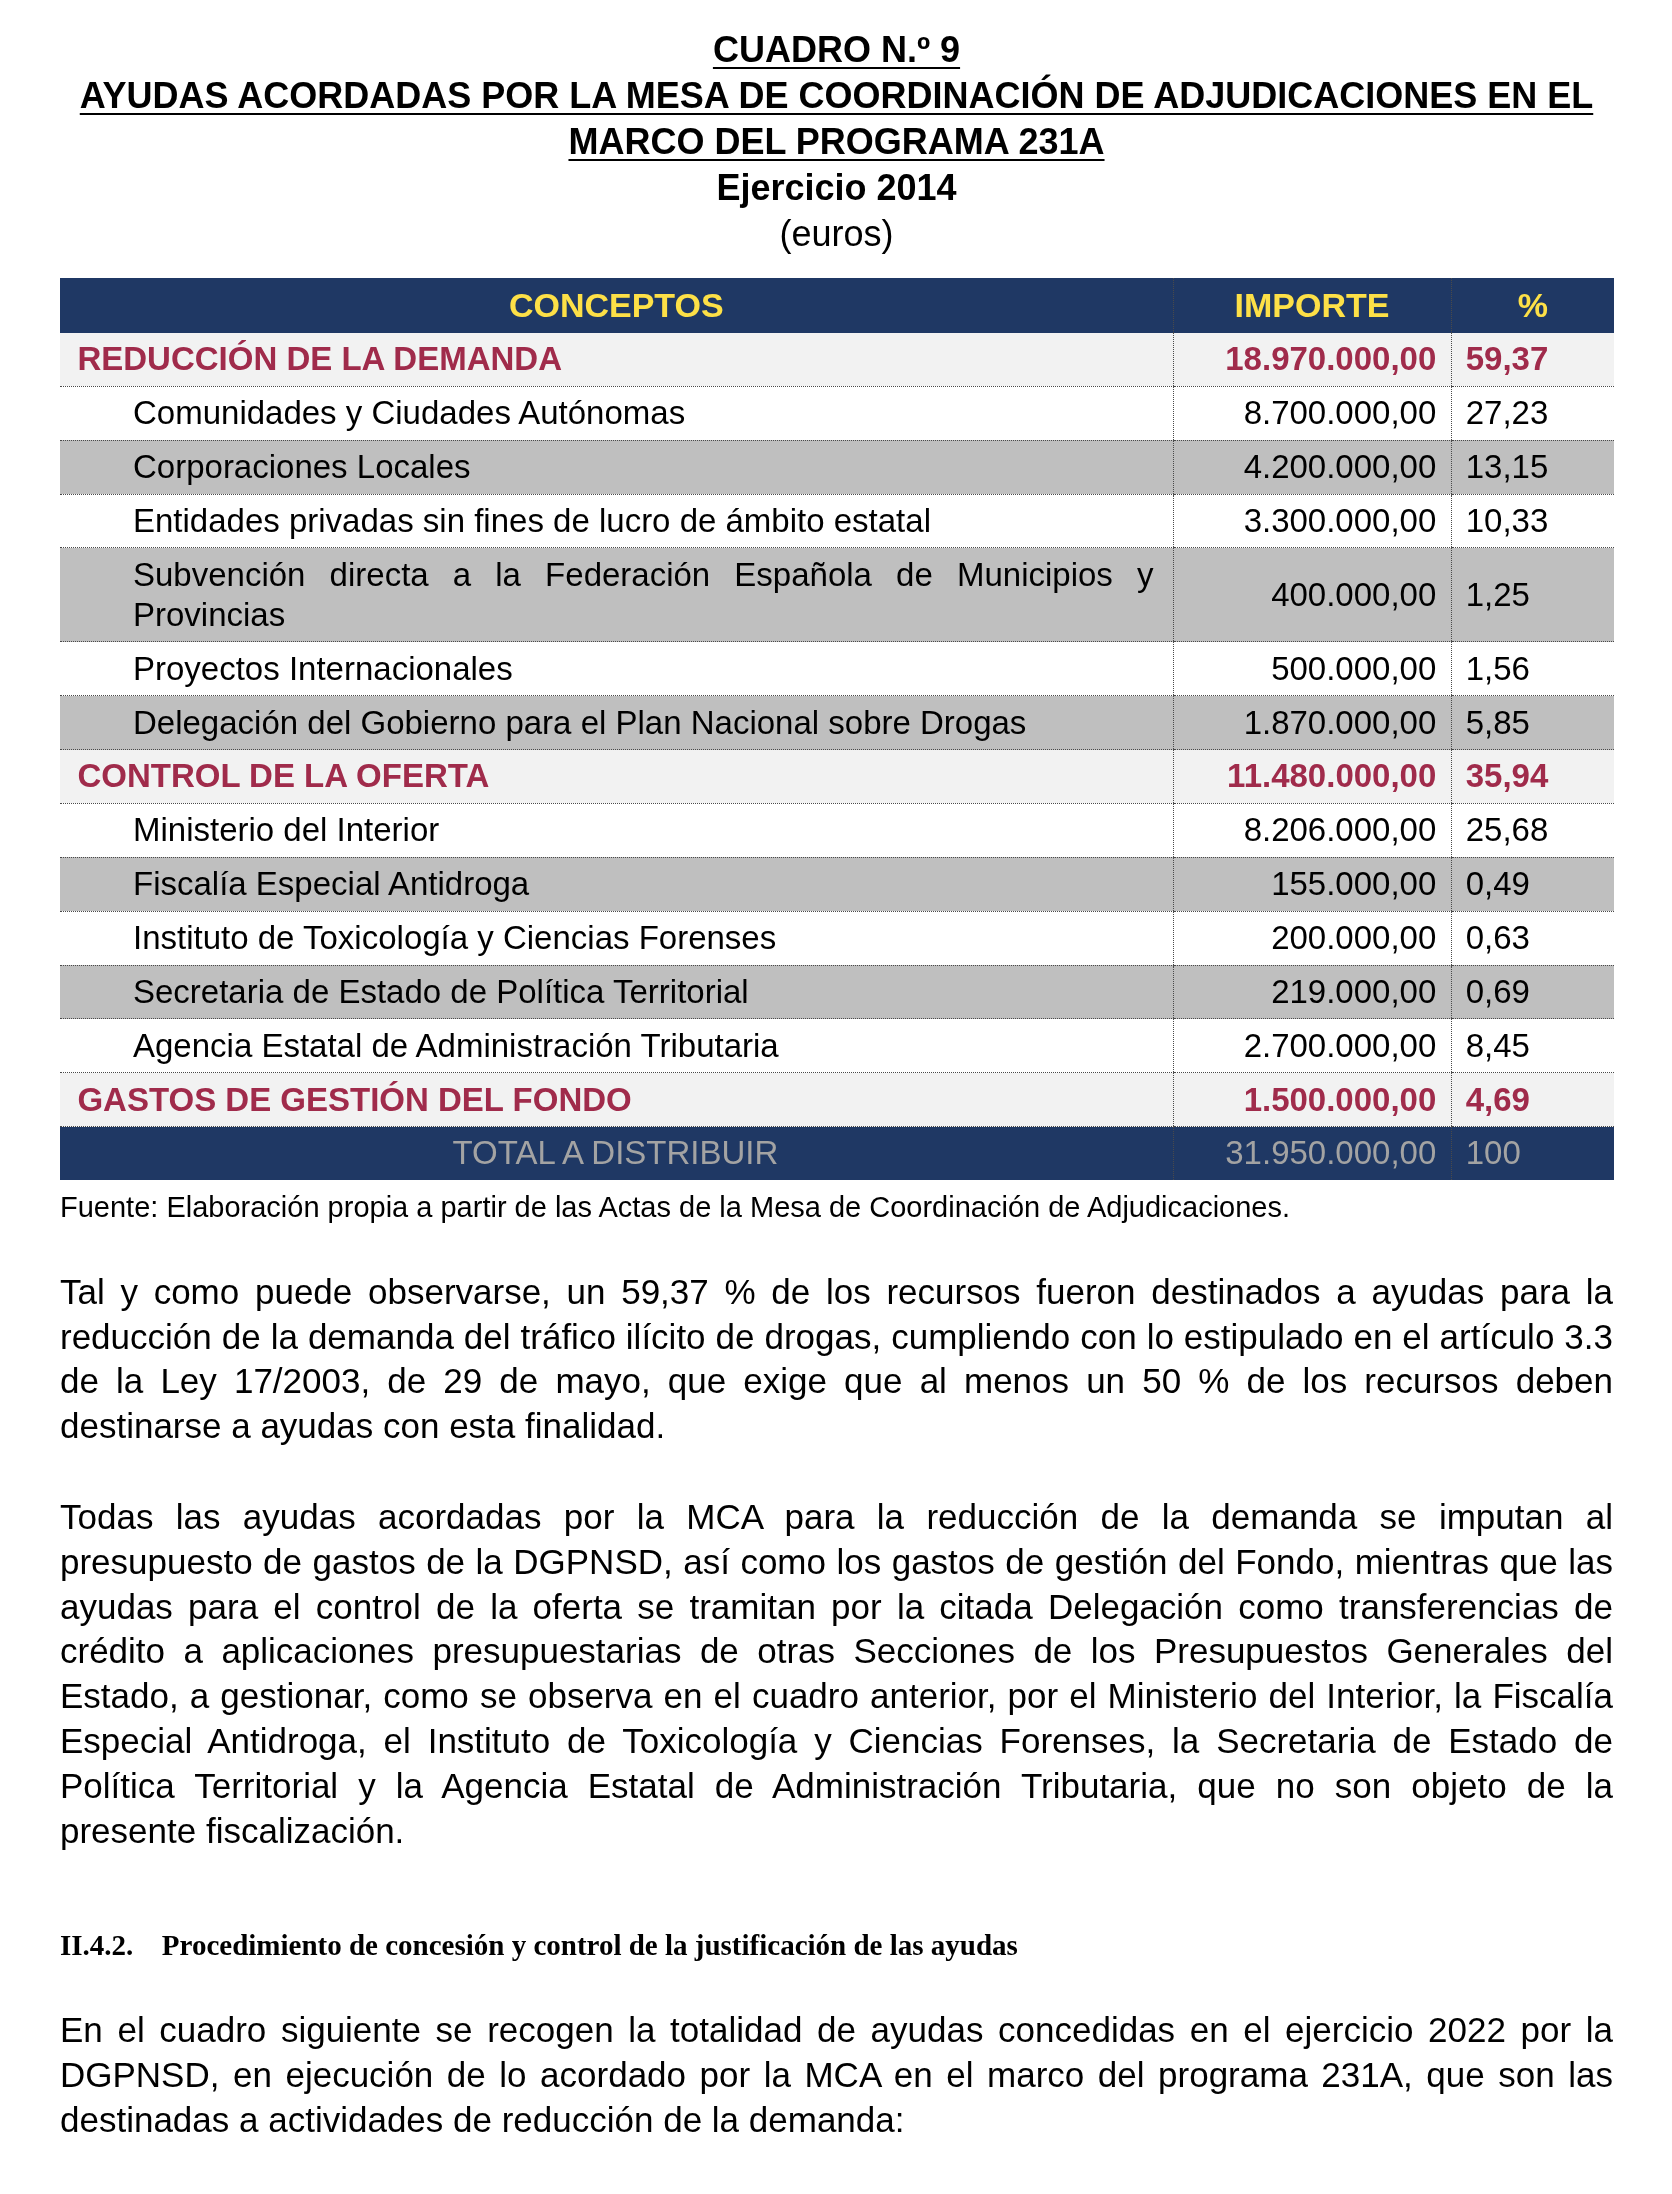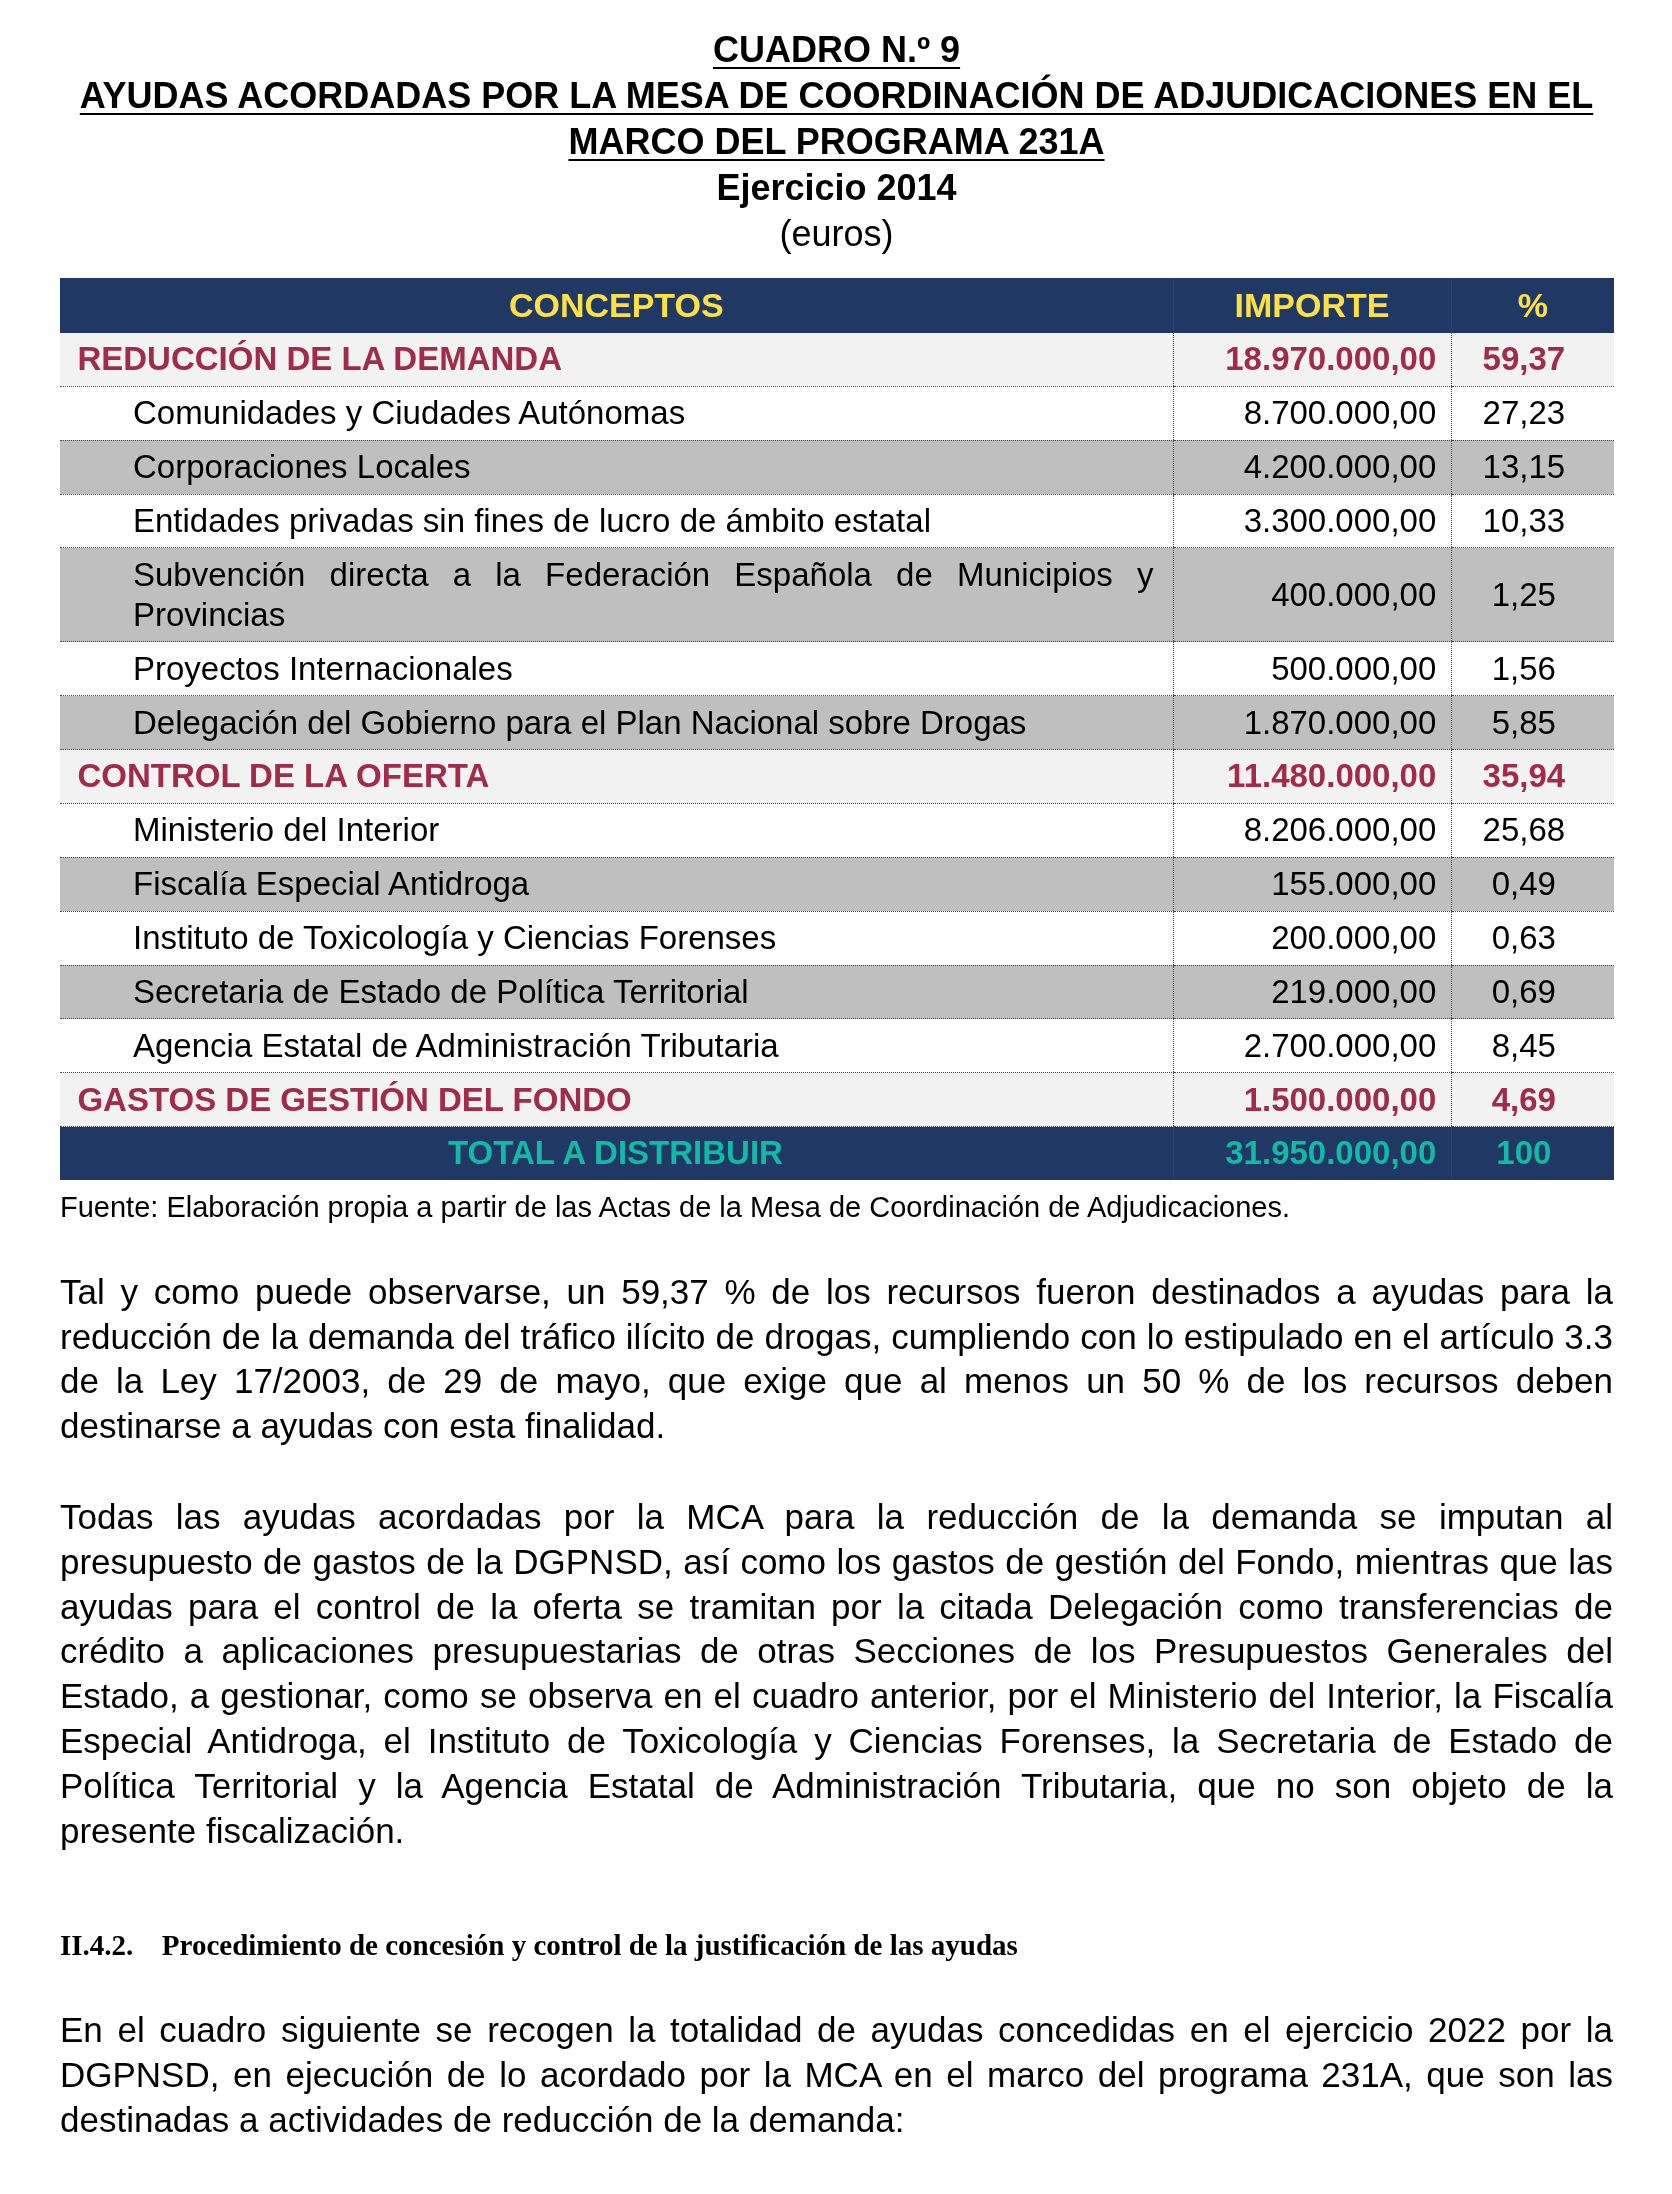--- a/index.html
+++ b/index.html
@@ -71,36 +71,36 @@
   table.budget td.c-label {
     text-align: justify;
     padding-left: 73px;
     padding-right: 19px;
   }
   table.budget td.c-importe {
     text-align: right;
     padding-right: 14.2px;
   }
   table.budget td.c-pct {
-    text-align: center;
+    text-align: left;
     padding-right: 32px;
   }
 
   tr.white td   { background: #ffffff; }
   tr.gray td    { background: #bfbfbf; }
   tr.section td {
     background: #f2f2f2;
     color: var(--maroon, #A02B4B);
     font-weight: bold;
   }
   tr.section td.c-label { padding-left: 17.4px; }
   tr.total td {
     background: var(--navy, #1F3864);
-    color: #14b8a6;
-    font-weight: bold;
+    color: #a3a3a3;
+    font-weight: normal;
     border-bottom: none;
     margin-top: 32px;
   }
   tr.total td.c-label {
     text-align: center;
     padding-left: 17.4px;
   }
 
   
   .source-note {

